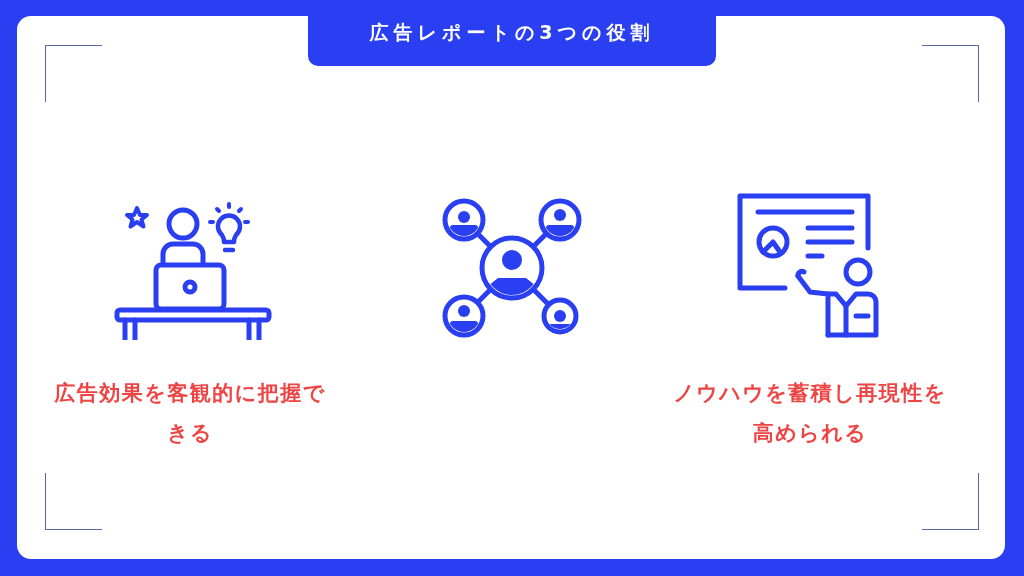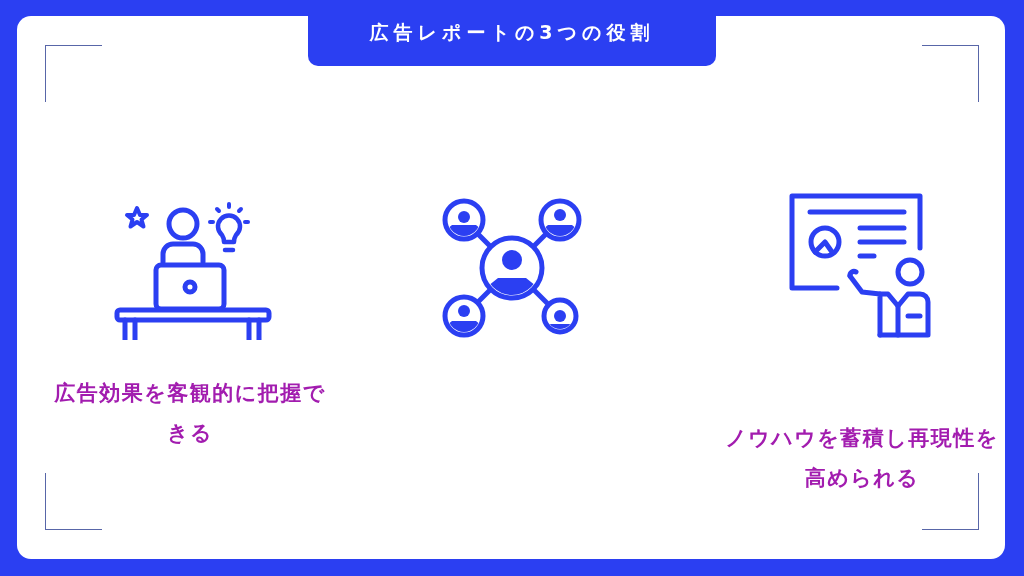--- a/index.html
+++ b/index.html
@@ -8,21 +8,21 @@
   .card{position:absolute;left:17px;top:16px;width:988px;height:543px;background:#ffffff;border-radius:14px;}
   .tab{position:absolute;left:308px;top:0;width:408px;height:66px;border-radius:0 0 10px 10px;display:flex;align-items:center;justify-content:center;}
   .tab span{color:#fff;font-weight:bold;font-size:19px;letter-spacing:5px;padding-top:0px;}
   .corner{position:absolute;width:56px;height:56px;border-color:#5866a8;border-style:solid;border-width:0;}
   .c-tl{left:45px;top:45px;border-top-width:1.5px;border-left-width:1.5px;}
   .c-tr{right:45px;top:45px;border-top-width:1.5px;border-right-width:1.5px;}
   .c-bl{left:45px;bottom:46px;border-bottom-width:1.5px;border-left-width:1.5px;}
   .c-br{right:45px;bottom:46px;border-bottom-width:1.5px;border-right-width:1.5px;}
   .item{position:absolute;top:185px;width:300px;display:flex;flex-direction:column;align-items:center;}
   .icon{width:170px;height:160px;display:flex;align-items:center;justify-content:center;}
-  .label{margin-top:28px;width:280px;text-align:center;font-size:21px;font-weight:bold;line-height:40px;color:#a21caf;letter-spacing:1.5px;}
+  .label{margin-top:28px;width:280px;text-align:center;font-size:21px;font-weight:bold;line-height:40px;color:#ef4444;letter-spacing:1.5px;}
 </style>
 </head>
 <body>
 
 <div class="bg" id="bg" style="background: rgb(43, 63, 242);"></div>
 <div class="card"></div>
 
 <div class="tab" id="tab" style="background: rgb(43, 63, 242);">
   <span>広告レポートの3つの役割</span>
 </div>
@@ -112,21 +112,21 @@
           <circle cx="128" cy="126" r="13"></circle>
         </clipPath>
       <g clip-path="url(#c4)" fill="#2b3ff2" stroke="none">
         <circle cx="128" cy="126" r="6"></circle>
         <path d="M112,146 V138 l5,-4 h22 l5,4 V146z"></path>
       </g>
     </svg>
   </div>
 </div>
 
-<div class="item" style="left:712px;gap:45px;">
+<div class="item" style="left:660px;">
   <div class="icon">
     <svg width="160" height="150" viewBox="0 0 160 150" fill="none" stroke="#2b3ff2" stroke-width="5" stroke-linecap="round" stroke-linejoin="round">
       <path d="M55,98 H10 V6 H138 V58"></path>
       <line x1="28" y1="22" x2="122" y2="22"></line>
       <line x1="78" y1="38" x2="122" y2="38"></line>
       <line x1="78" y1="52" x2="122" y2="52"></line>
       <line x1="78" y1="66" x2="92" y2="66"></line>
       <circle cx="43" cy="52" r="14"></circle>
       <path d="M33,62 L43,52 L50,62"></path>
 

